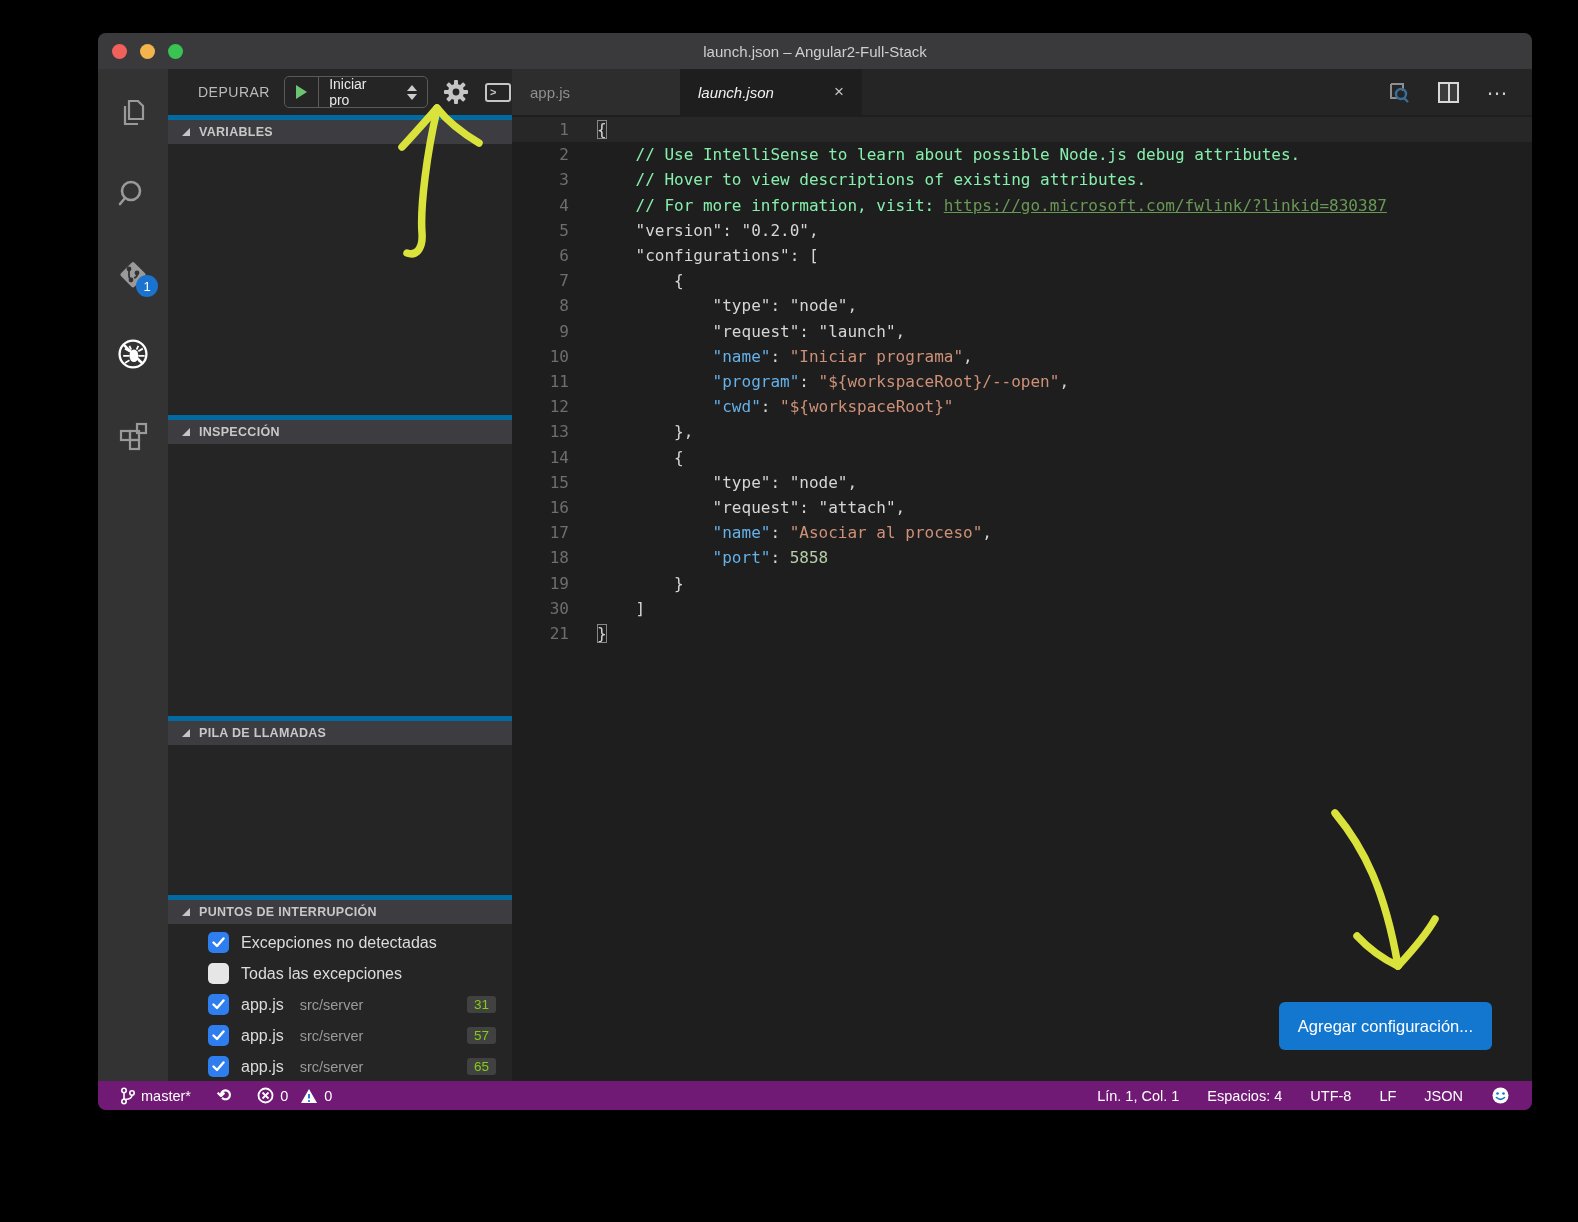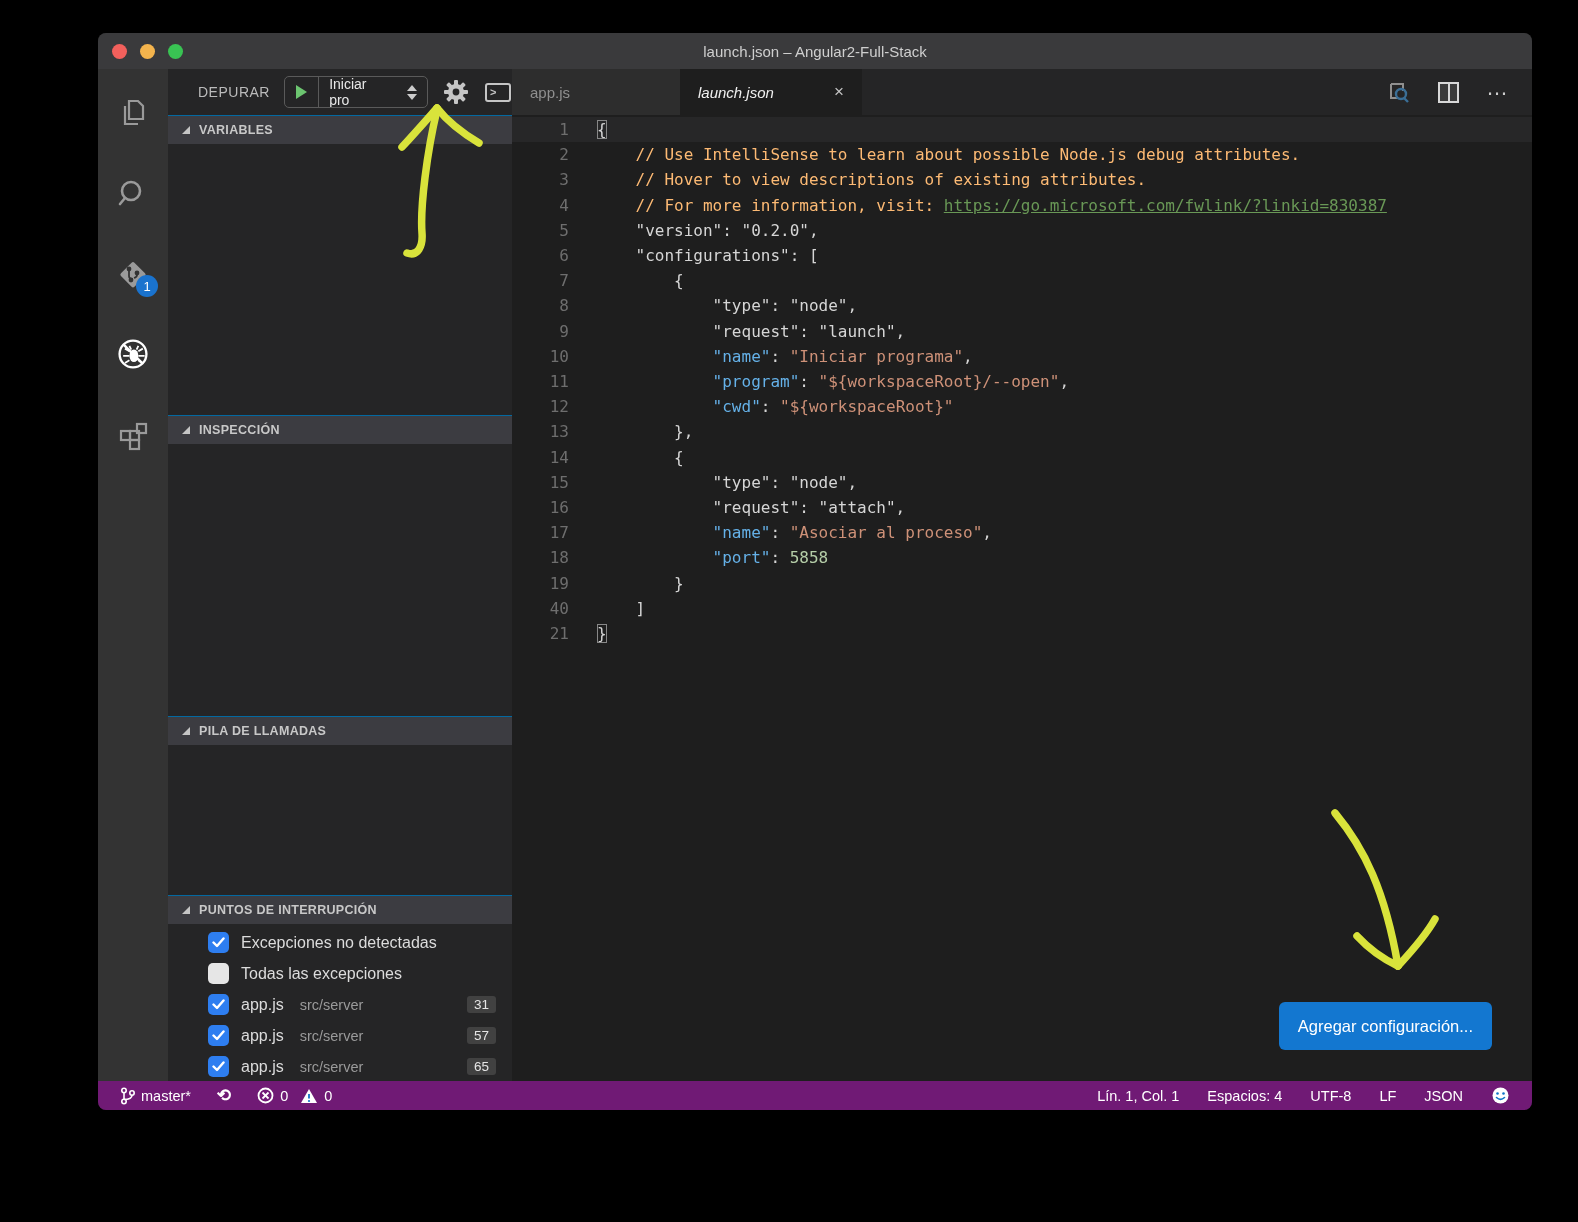--- a/index.html
+++ b/index.html
@@ -30,49 +30,49 @@
   .config-select{display:flex;align-items:center;gap:24px;padding:0 10px;cursor:pointer;}
   .config-select .sel-text{color:#e8e8e8;font-size:14px;}
   .spin{display:flex;flex-direction:column;gap:3px;}
   .spin .up{width:0;height:0;border-bottom:6px solid #cccccc;border-left:5px solid transparent;border-right:5px solid transparent;}
   .spin .dn{width:0;height:0;border-top:6px solid #cccccc;border-left:5px solid transparent;border-right:5px solid transparent;}
   .tool-ic{display:flex;align-items:center;justify-content:center;width:30px;height:30px;cursor:pointer;}
   .console-ic{width:26px;height:19px;border:2px solid #c5c5c5;border-radius:3px;color:#c5c5c5;
               font-size:11px;font-weight:bold;display:flex;align-items:center;padding-left:3px;box-sizing:border-box;}
   .section-header{height:29px;flex:0 0 29px;background:#3c3c41;display:flex;align-items:center;gap:9px;
                   padding-left:14px;color:#c8c8c8;font-size:12.5px;font-weight:bold;letter-spacing:.3px;
-                  border-top:1px solid #0369a1;box-sizing:border-box;cursor:pointer;}
+                  border-top:5px solid #0369a1;box-sizing:border-box;cursor:pointer;}
   .twistie{width:0;height:0;border-bottom:8px solid #c5c5c5;border-left:8px solid transparent;}
   .section-content{background:#252526;}
   .sc-var{flex:0 0 271px}.sc-insp{flex:0 0 272px}.sc-pila{flex:0 0 150px}
   .bp-list{flex:1;overflow:hidden;padding-top:3px;}
   .bp-row{height:31px;display:flex;align-items:center;padding:0 16px 0 40px;gap:12px;cursor:pointer;}
   .cb{width:21px;height:21px;border-radius:5px;background:#e6e6e6;flex:0 0 21px;display:flex;align-items:center;justify-content:center;}
   .cb.checked{background:#2e7ef0;}
   .cb svg{display:block}
   .bp-label{color:#dcdcdc;font-size:16px;white-space:nowrap;}
   .bp-path{color:#9a9a9a;font-size:14.5px;margin-left:4px;flex:1;white-space:nowrap;overflow:hidden;}
-  .bp-badge{background:#414141;color:#e5e5e5;font-size:13.5px;border-radius:3px;padding:1px 7px;}
+  .bp-badge{background:#414141;color:#84cc16;font-size:13.5px;border-radius:3px;padding:1px 7px;}
   
   .editor{flex:1;display:flex;flex-direction:column;position:relative;background:#1e1e1e;min-width:0;}
   .tabbar{height:46px;flex:0 0 46px;background:#252526;display:flex;align-items:stretch;}
   .tab{display:flex;align-items:center;padding:0 18px;font-size:15px;gap:14px;cursor:pointer;}
   .tab.inactive{background:#2d2d2d;color:#8f8f8f;width:132px;}
   .tab.active{background:#1e1e1e;color:#f0f0f0;font-style:italic;width:146px;}
   .tab-close{color:#c5c5c5;font-size:17px;font-style:normal;margin-left:auto;cursor:pointer;}
   .tab-actions{margin-left:auto;display:flex;align-items:center;gap:26px;padding-right:22px;}
   .tab-actions .act{cursor:pointer;display:flex;align-items:center;}
   .ellipsis{color:#cdcdcd;font-size:22px;letter-spacing:2px;line-height:10px;margin-top:-8px;}
   .code{flex:1;padding-top:2px;font-family:"DejaVu Sans Mono", monospace;font-size:16px;line-height:25.2px;overflow:hidden;}
   .code-line{display:flex;white-space:pre;}
   .code-line.current{background:#272728;}
   .gutter{width:57px;flex:0 0 57px;text-align:right;color:#6e6e6e;user-select:none;}
   .ltext{margin-left:28px;}
   .tok-plain{color:#d6d6d6}
-  .tok-comment{color:#fdba74}
+  .tok-comment{color:#86efac}
   .tok-link{color:#699856;text-decoration:underline;cursor:pointer;}
   .tok-key{color:#65b1e8}
   .tok-str{color:#ce9178}
   .tok-num{color:#b5cea8}
   .bracket-match{outline:1px solid #888888;outline-offset:-1px;}
   .add-config{position:absolute;right:40px;bottom:31px;height:48px;padding:0 19px;background:#1377d0;
               border:none;border-radius:6px;color:#ffffff;font-size:16.5px;font-family:"Liberation Sans",sans-serif;cursor:pointer;}
   
   .statusbar{height:29px;flex:0 0 29px;background:#701a75;display:flex;align-items:center;color:#ffffff;
              font-size:14.5px;padding:0 14px;gap:10px;}
@@ -288,21 +288,21 @@
             <div class="code-line"><span class="gutter">10</span><span class="ltext"><span class="tok-plain">            </span><span class="tok-key">"name"</span><span class="tok-plain">: </span><span class="tok-str">"Iniciar programa"</span><span class="tok-plain">,</span></span></div>
             <div class="code-line"><span class="gutter">11</span><span class="ltext"><span class="tok-plain">            </span><span class="tok-key">"program"</span><span class="tok-plain">: </span><span class="tok-str">"${workspaceRoot}/--open"</span><span class="tok-plain">,</span></span></div>
             <div class="code-line"><span class="gutter">12</span><span class="ltext"><span class="tok-plain">            </span><span class="tok-key">"cwd"</span><span class="tok-plain">: </span><span class="tok-str">"${workspaceRoot}"</span></span></div>
             <div class="code-line"><span class="gutter">13</span><span class="ltext"><span class="tok-plain">        },</span></span></div>
             <div class="code-line"><span class="gutter">14</span><span class="ltext"><span class="tok-plain">        {</span></span></div>
             <div class="code-line"><span class="gutter">15</span><span class="ltext"><span class="tok-plain">            "type": "node",</span></span></div>
             <div class="code-line"><span class="gutter">16</span><span class="ltext"><span class="tok-plain">            "request": "attach",</span></span></div>
             <div class="code-line"><span class="gutter">17</span><span class="ltext"><span class="tok-plain">            </span><span class="tok-key">"name"</span><span class="tok-plain">: </span><span class="tok-str">"Asociar al proceso"</span><span class="tok-plain">,</span></span></div>
             <div class="code-line"><span class="gutter">18</span><span class="ltext"><span class="tok-plain">            </span><span class="tok-key">"port"</span><span class="tok-plain">: </span><span class="tok-num">5858</span></span></div>
             <div class="code-line"><span class="gutter">19</span><span class="ltext"><span class="tok-plain">        }</span></span></div>
-            <div class="code-line"><span class="gutter">40</span><span class="ltext"><span class="tok-plain">    ]</span></span></div>
+            <div class="code-line"><span class="gutter">30</span><span class="ltext"><span class="tok-plain">    ]</span></span></div>
             <div class="code-line"><span class="gutter">21</span><span class="ltext"><span class="tok-plain bracket-match">}</span></span></div>
           </div>
         <button class="add-config">Agregar configuración...</button>
       </div>
     </div>
 
     <div class="statusbar">
       <span class="sb-item">
         <svg width="15" height="18" viewBox="0 0 15 18">
           <circle cx="4" cy="3.5" r="2.2" fill="none" stroke="#fff" stroke-width="1.6"></circle>

